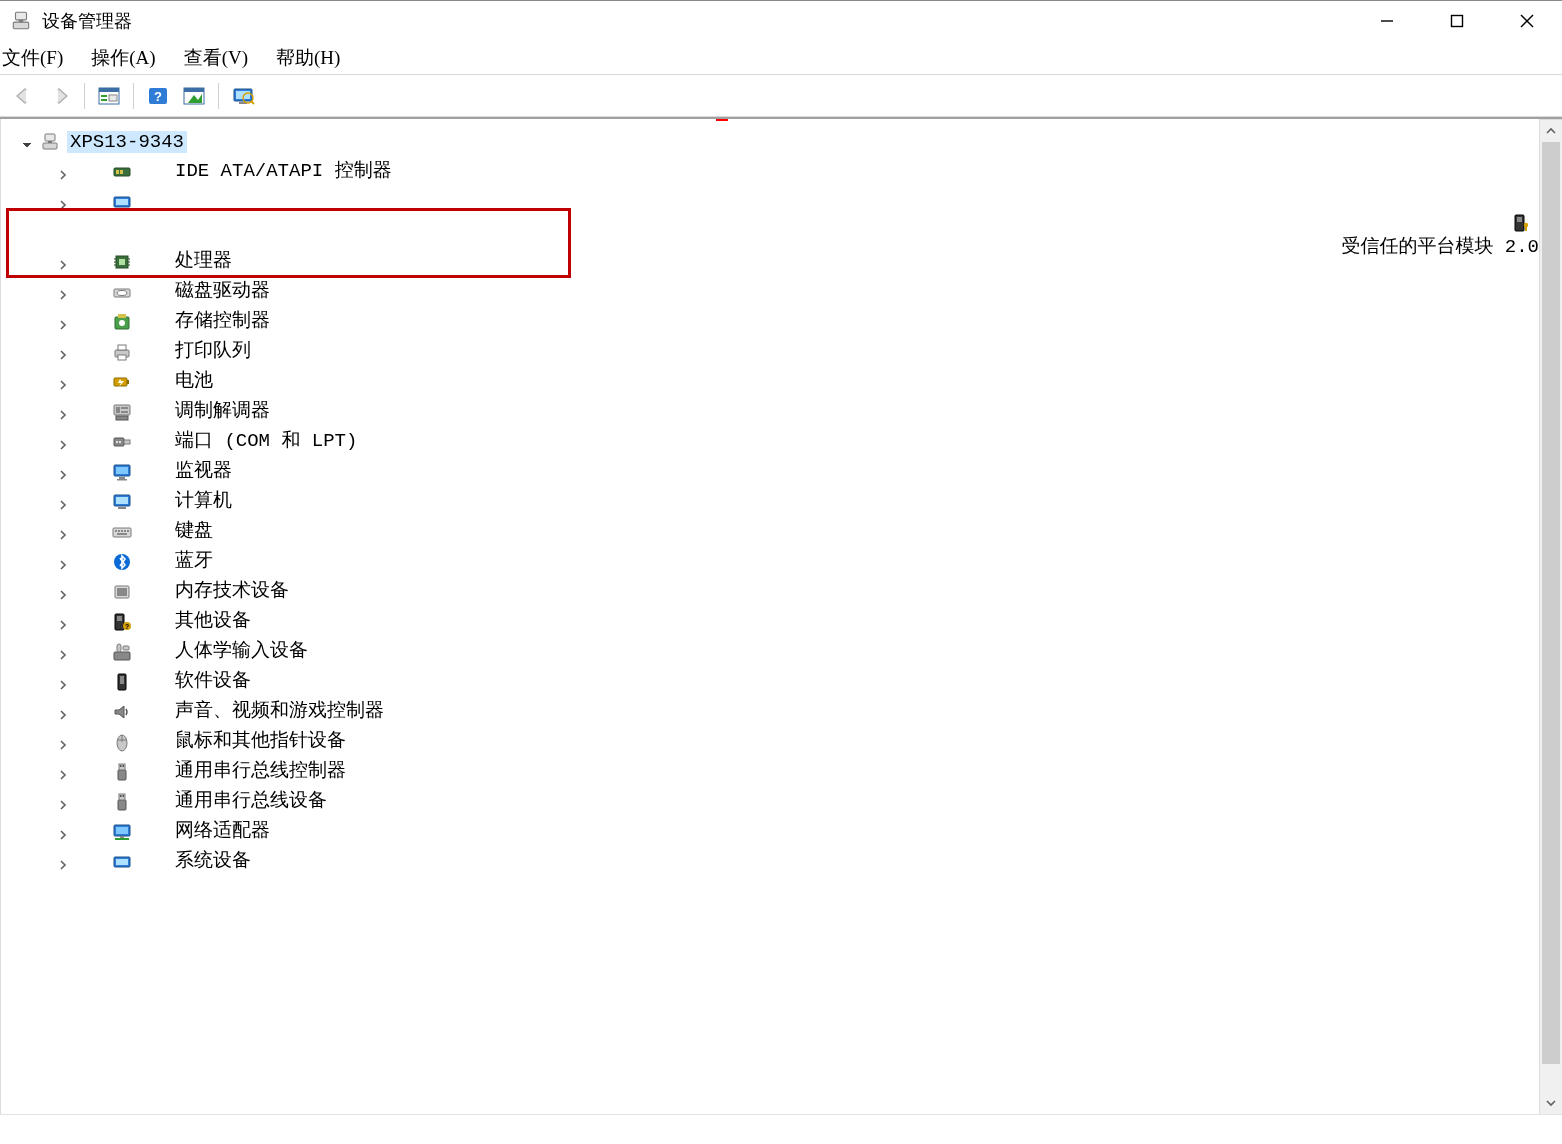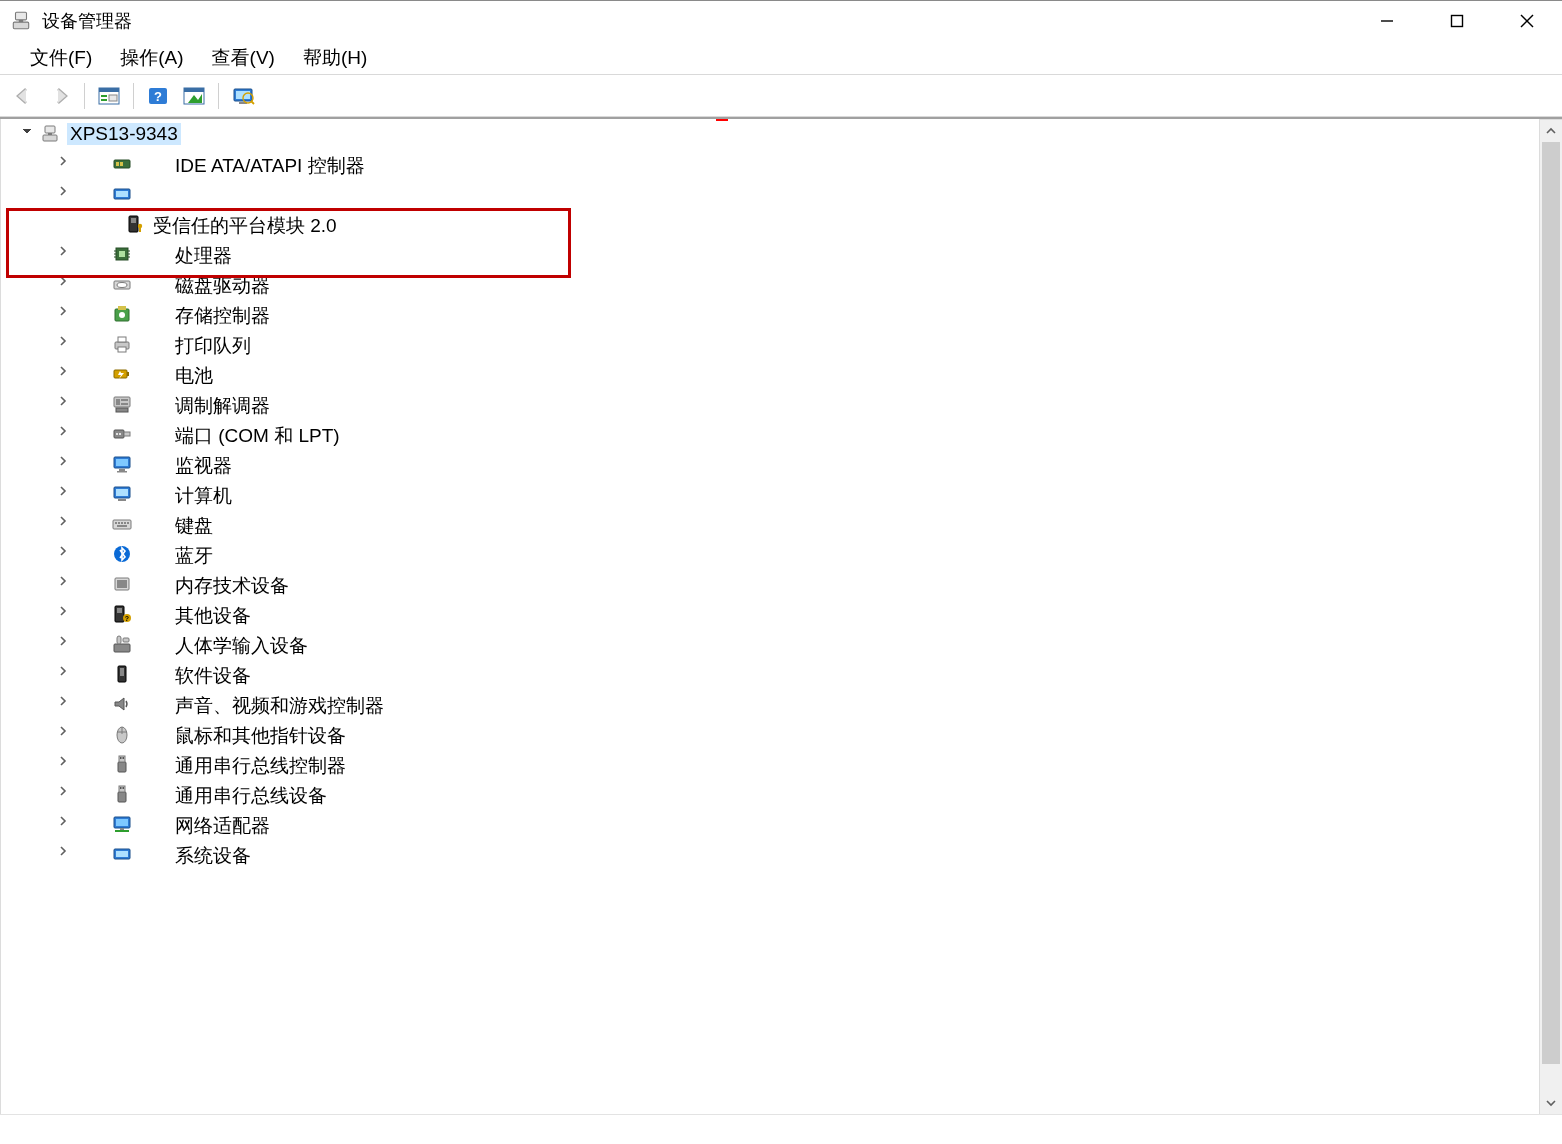--- a/index.html
+++ b/index.html
@@ -37,23 +37,24 @@
     font-size: 16px;
   }
   .winbtn svg { width: 14px; height: 14px; }
   .winbtn.close svg { width: 16px; height: 16px; }
   
   .menubar {
     height: 34px;
     display: flex;
     align-items: center;
     gap: 28px;
-    padding: 0 30px;
+    padding: 0 2px;
     font-size: 19px;
     border-bottom: 1px solid #d9d9d9;
+    font-family: Liberation Serif, serif;
   }
   .menubar .mitem { white-space: nowrap; }
   
   .toolbar {
     height: 42px;
     display: flex;
     align-items: center;
     padding: 0 8px;
     gap: 4px;
     border-bottom: 1px solid #d9d9d9;
@@ -105,44 +106,45 @@
   }
   .scrollbar .thumb {
     flex: 1;
     background: #cdcdcd;
     margin: 0 2px;
   }
   .scrollbar .track-gap { height: 28px; }
   
   .row {
     display: flex;
-    align-items: flex-start;
+    align-items: flex-end;
     height: 30px;
     white-space: nowrap;
+    font-family: Liberation Mono, monospace;
   }
   .chev {
     width: 16px; height: 16px;
     display:flex; align-items:center; justify-content:center;
     color: #5b5b5b;
     margin-right: 4px;
   }
   .chev.none { visibility: hidden; }
   .ic {
     width: 22px; height: 22px;
     display:flex; align-items:center; justify-content:center;
     margin-right: 6px;
   }
   .lbl { font-size: 19px; }
   .selected-root .lbl {
     background: #cde8ff;
     padding: 0 3px;
   }
   .ind0 { padding-left: 14px; }
   .ind1 { padding-left: 50px; gap: 36px; }
-  .ind2 { padding-left: 100px; }
+  .ind2 { padding-left: 100px; flex-direction: column; }
   .highlight-box {
     position: absolute;
     border: 3px solid #c00000;
     left: 5px;
     top: 89px;
     width: 565px;
     height: 70px;
     pointer-events: none;
   }
   

